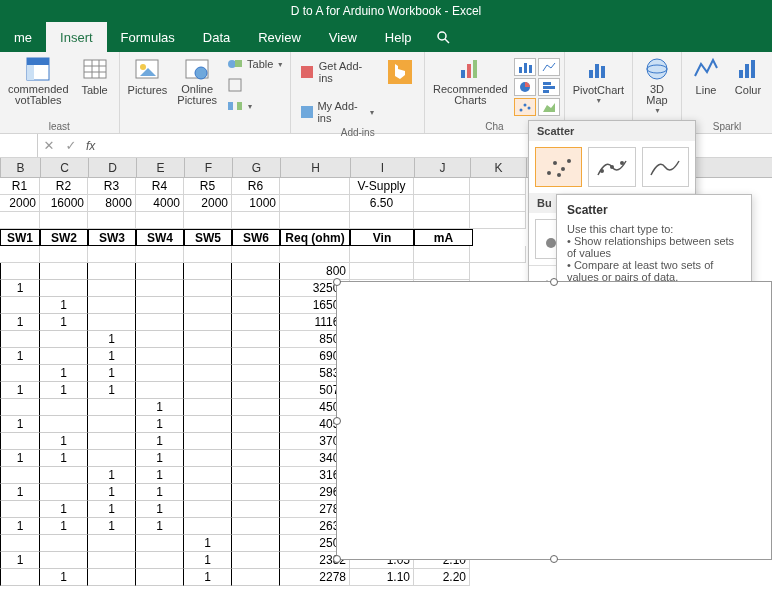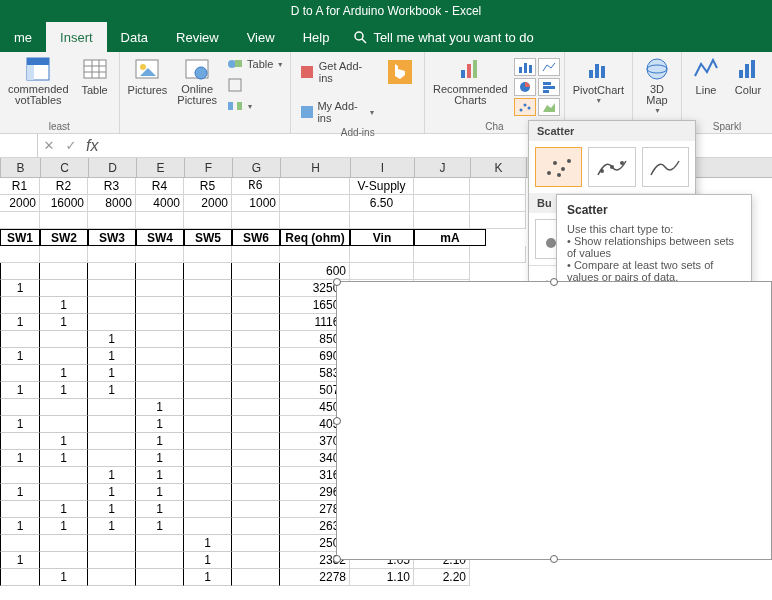--- a/index.html
+++ b/index.html
@@ -17,21 +17,21 @@
 .big-btn { display: flex; flex-direction: column; align-items: center; padding: 2px 4px; cursor: pointer; font-size: 11px; color: #444; min-width: 40px; }
 .big-btn svg { margin-bottom: 2px; }
 .small-row { display: flex; flex-direction: column; gap: 1px; }
 .small-btn { display: flex; align-items: center; font-size: 11px; color: #444; padding: 2px 4px; cursor: pointer; gap: 4px; }
 .dd { font-size: 8px; color: #666; margin-left: 1px; }
 .mini-grid { display: grid; grid-template-columns: repeat(2, 22px); grid-template-rows: repeat(3, 18px); gap: 2px; }
 .mini-grid .cell { border: 1px solid #bbb; background: #fff; display: flex; align-items: center; justify-content: center; cursor: pointer; }
 .formula-bar { height: 24px; display: flex; align-items: center; border-bottom: 1px solid #d4d4d4; background: #fff; }
 .name-box { width: 38px; border-right: 1px solid #ccc; height: 100%; }
 .fb-btn { width: 22px; text-align: center; color: #999; font-size: 13px; }
-.fx { font-style: italic; font-size: 16px; color: #555; padding: 0 4px; }
+.fx { font-style: italic; font-size: 12px; color: #555; padding: 0 4px; }
 .sheet { position: relative; }
 .col-headers { display: flex; height: 20px; background: #e6e6e6; border-bottom: 1px solid #bbb; }
 .col-h { border-right: 1px solid #bbb; text-align: center; font-size: 12px; color: #333; line-height: 20px; background: #e6e6e6; }
 .grid-body { position: relative; }
 .row { display: flex; height: 17px; }
 .cell { border-right: 1px solid #d4d4d4; border-bottom: 1px solid #d4d4d4; font-size: 12px; padding: 0 3px; line-height: 16px; color: #000; overflow: hidden; white-space: nowrap; }
 .cell.r { text-align: right; }
 .cell.c { text-align: center; }
 .dropdown { position: absolute; background: #fff; border: 1px solid #bbb; box-shadow: 2px 2px 8px rgba(0,0,0,.2); }
 .dd-title { background: #f0f0f0; padding: 4px 8px; font-size: 11px; font-weight: bold; color: #444; }
@@ -46,30 +46,30 @@
 </head>
 <body>
 
 <div class="titlebar">
     <span>D to A for Arduino Workbook  -  Excel</span>
   </div>
 
 <div class="ribbon-tabs" id="ribbon-tabs">
     <div class="ribbon-tab">me</div>
     <div class="ribbon-tab active">Insert</div>
+    <div class="ribbon-tab">Formulas</div>
     <div class="ribbon-tab">Data</div>
     <div class="ribbon-tab">Review</div>
     <div class="ribbon-tab">View</div>
     <div class="ribbon-tab">Help</div>
     <div class="tell-me">
       <svg width="14" height="14">
         <circle cx="6" cy="6" r="4" fill="none" stroke="#fff" stroke-width="1.5"></circle>
         <line x1="9" y1="9" x2="13" y2="13" stroke="#fff" stroke-width="1.5"></line>
       </svg>
-      <span>Tell me what you want to do</span>
     </div>
   </div>
 
 <div class="ribbon">
   <div class="ribbon-group">
     <div class="ribbon-group-body">
       <div class="big-btn">
         <svg width="26" height="26">
             <rect x="2" y="2" width="22" height="22" fill="#fff" stroke="#3a78c9"></rect>
             <rect x="2" y="2" width="22" height="7" fill="#3a78c9"></rect>
@@ -290,21 +290,21 @@
       <div class="col-h" style="width: 56px;">J</div>
       <div class="col-h" style="width: 56px;">K</div>
     </div>
   <div class="grid-body" id="grid-body">
       <div class="row ">
         <div class="cell c" style="width: 40px;">R1</div>
         <div class="cell c" style="width: 48px;">R2</div>
         <div class="cell c" style="width: 48px;">R3</div>
         <div class="cell c" style="width: 48px;">R4</div>
         <div class="cell c" style="width: 48px;">R5</div>
-        <div class="cell c" style="width: 48px; font-family: Liberation Mono, monospace;">R6</div>
+        <div class="cell c" style="width: 48px;">R6</div>
         <div class="cell " style="width: 70px;"></div>
         <div class="cell c" style="width: 64px;">V-Supply</div>
         <div class="cell " style="width: 56px;"></div>
         <div class="cell " style="width: 56px;"></div>
       </div>
       <div class="row ">
         <div class="cell r" style="width: 40px;">2000</div>
         <div class="cell r" style="width: 48px;">16000</div>
         <div class="cell r" style="width: 48px;">8000</div>
         <div class="cell r" style="width: 48px;">4000</div>
@@ -329,42 +329,42 @@
       </div>
       <div class="row">
         <div class="cell c" style="width: 40px; font-weight: bold; border-width: 1.5px 1px; border-style: solid; border-color: rgb(0, 0, 0);">SW1</div>
         <div class="cell c" style="width: 48px; font-weight: bold; border-width: 1.5px 1px; border-style: solid; border-color: rgb(0, 0, 0);">SW2</div>
         <div class="cell c" style="width: 48px; font-weight: bold; border-width: 1.5px 1px; border-style: solid; border-color: rgb(0, 0, 0);">SW3</div>
         <div class="cell c" style="width: 48px; font-weight: bold; border-width: 1.5px 1px; border-style: solid; border-color: rgb(0, 0, 0);">SW4</div>
         <div class="cell c" style="width: 48px; font-weight: bold; border-width: 1.5px 1px; border-style: solid; border-color: rgb(0, 0, 0);">SW5</div>
         <div class="cell c" style="width: 48px; font-weight: bold; border-width: 1.5px 1px; border-style: solid; border-color: rgb(0, 0, 0);">SW6</div>
         <div class="cell c" style="width: 70px; font-weight: bold; border-width: 1.5px 1px; border-style: solid; border-color: rgb(0, 0, 0);">Req (ohm)</div>
         <div class="cell c" style="width: 64px; font-weight: bold; border-width: 1.5px 1px; border-style: solid; border-color: rgb(0, 0, 0);">Vin</div>
-        <div class="cell c" style="width: 72px; font-weight: bold; border-width: 1.5px 1px; border-style: solid; border-color: rgb(0, 0, 0);">mA</div>
+        <div class="cell c" style="width: 59px; font-weight: bold; border-width: 1.5px 1px; border-style: solid; border-color: rgb(0, 0, 0);">mA</div>
       </div>
       <div class="row ">
         <div class="cell " style="width: 40px;"></div>
         <div class="cell " style="width: 48px;"></div>
         <div class="cell " style="width: 48px;"></div>
         <div class="cell " style="width: 48px;"></div>
         <div class="cell " style="width: 48px;"></div>
         <div class="cell " style="width: 48px;"></div>
         <div class="cell " style="width: 70px;"></div>
         <div class="cell " style="width: 64px;"></div>
         <div class="cell " style="width: 56px;"></div>
         <div class="cell " style="width: 56px;"></div>
       </div>
       <div class="row">
         <div class="cell c" style="width: 40px; border-right: 1px solid rgb(0, 0, 0); border-bottom: 1px solid rgb(204, 204, 204); border-left: 1px solid rgb(0, 0, 0);"></div>
         <div class="cell c" style="width: 48px; border-right: 1px solid rgb(0, 0, 0); border-bottom: 1px solid rgb(204, 204, 204);"></div>
         <div class="cell c" style="width: 48px; border-right: 1px solid rgb(0, 0, 0); border-bottom: 1px solid rgb(204, 204, 204);"></div>
         <div class="cell c" style="width: 48px; border-right: 1px solid rgb(0, 0, 0); border-bottom: 1px solid rgb(204, 204, 204);"></div>
         <div class="cell c" style="width: 48px; border-right: 1px solid rgb(0, 0, 0); border-bottom: 1px solid rgb(204, 204, 204);"></div>
         <div class="cell c" style="width: 48px; border-right: 1px solid rgb(0, 0, 0); border-bottom: 1px solid rgb(204, 204, 204);"></div>
-        <div class="cell r" style="width: 70px;">600</div>
+        <div class="cell r" style="width: 70px;">800</div>
         <div class="cell r" style="width: 64px;"></div>
         <div class="cell r" style="width: 56px;"></div>
       </div>
       <div class="row">
         <div class="cell c" style="width: 40px; border-right: 1px solid rgb(0, 0, 0); border-bottom: 1px solid rgb(204, 204, 204); border-left: 1px solid rgb(0, 0, 0);">1</div>
         <div class="cell c" style="width: 48px; border-right: 1px solid rgb(0, 0, 0); border-bottom: 1px solid rgb(204, 204, 204);"></div>
         <div class="cell c" style="width: 48px; border-right: 1px solid rgb(0, 0, 0); border-bottom: 1px solid rgb(204, 204, 204);"></div>
         <div class="cell c" style="width: 48px; border-right: 1px solid rgb(0, 0, 0); border-bottom: 1px solid rgb(204, 204, 204);"></div>
         <div class="cell c" style="width: 48px; border-right: 1px solid rgb(0, 0, 0); border-bottom: 1px solid rgb(204, 204, 204);"></div>
         <div class="cell c" style="width: 48px; border-right: 1px solid rgb(0, 0, 0); border-bottom: 1px solid rgb(204, 204, 204);"></div>

